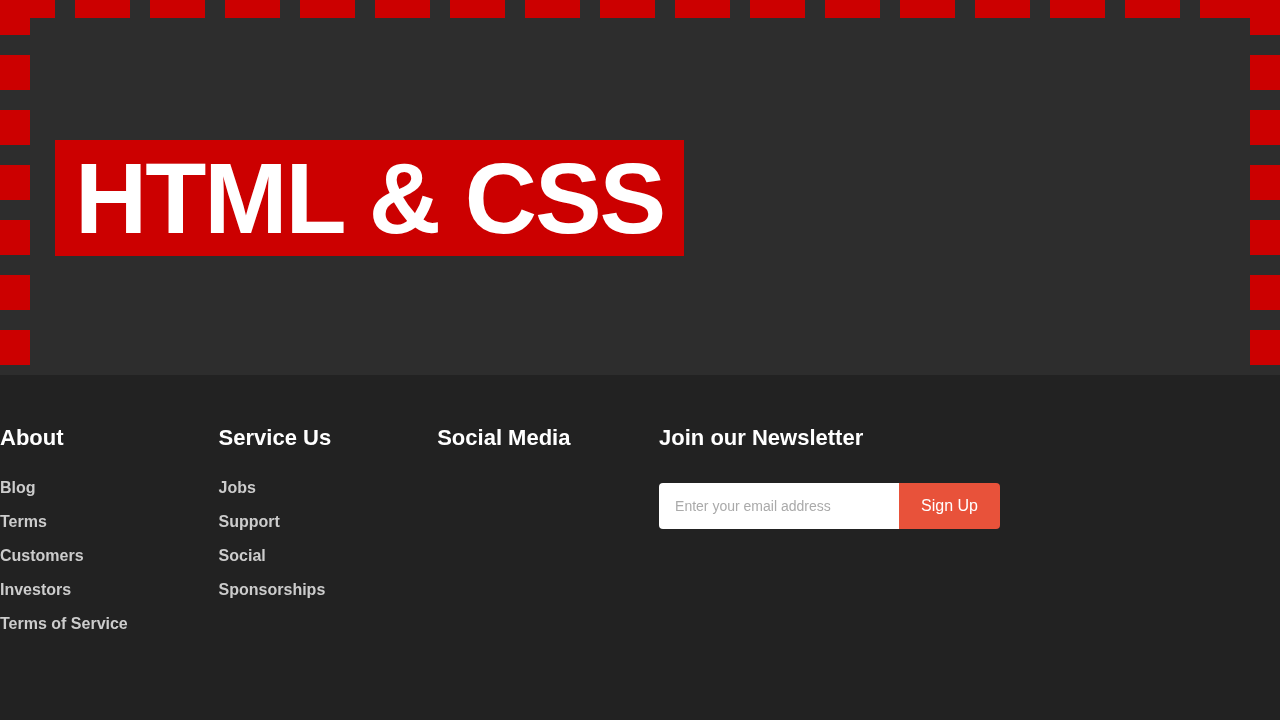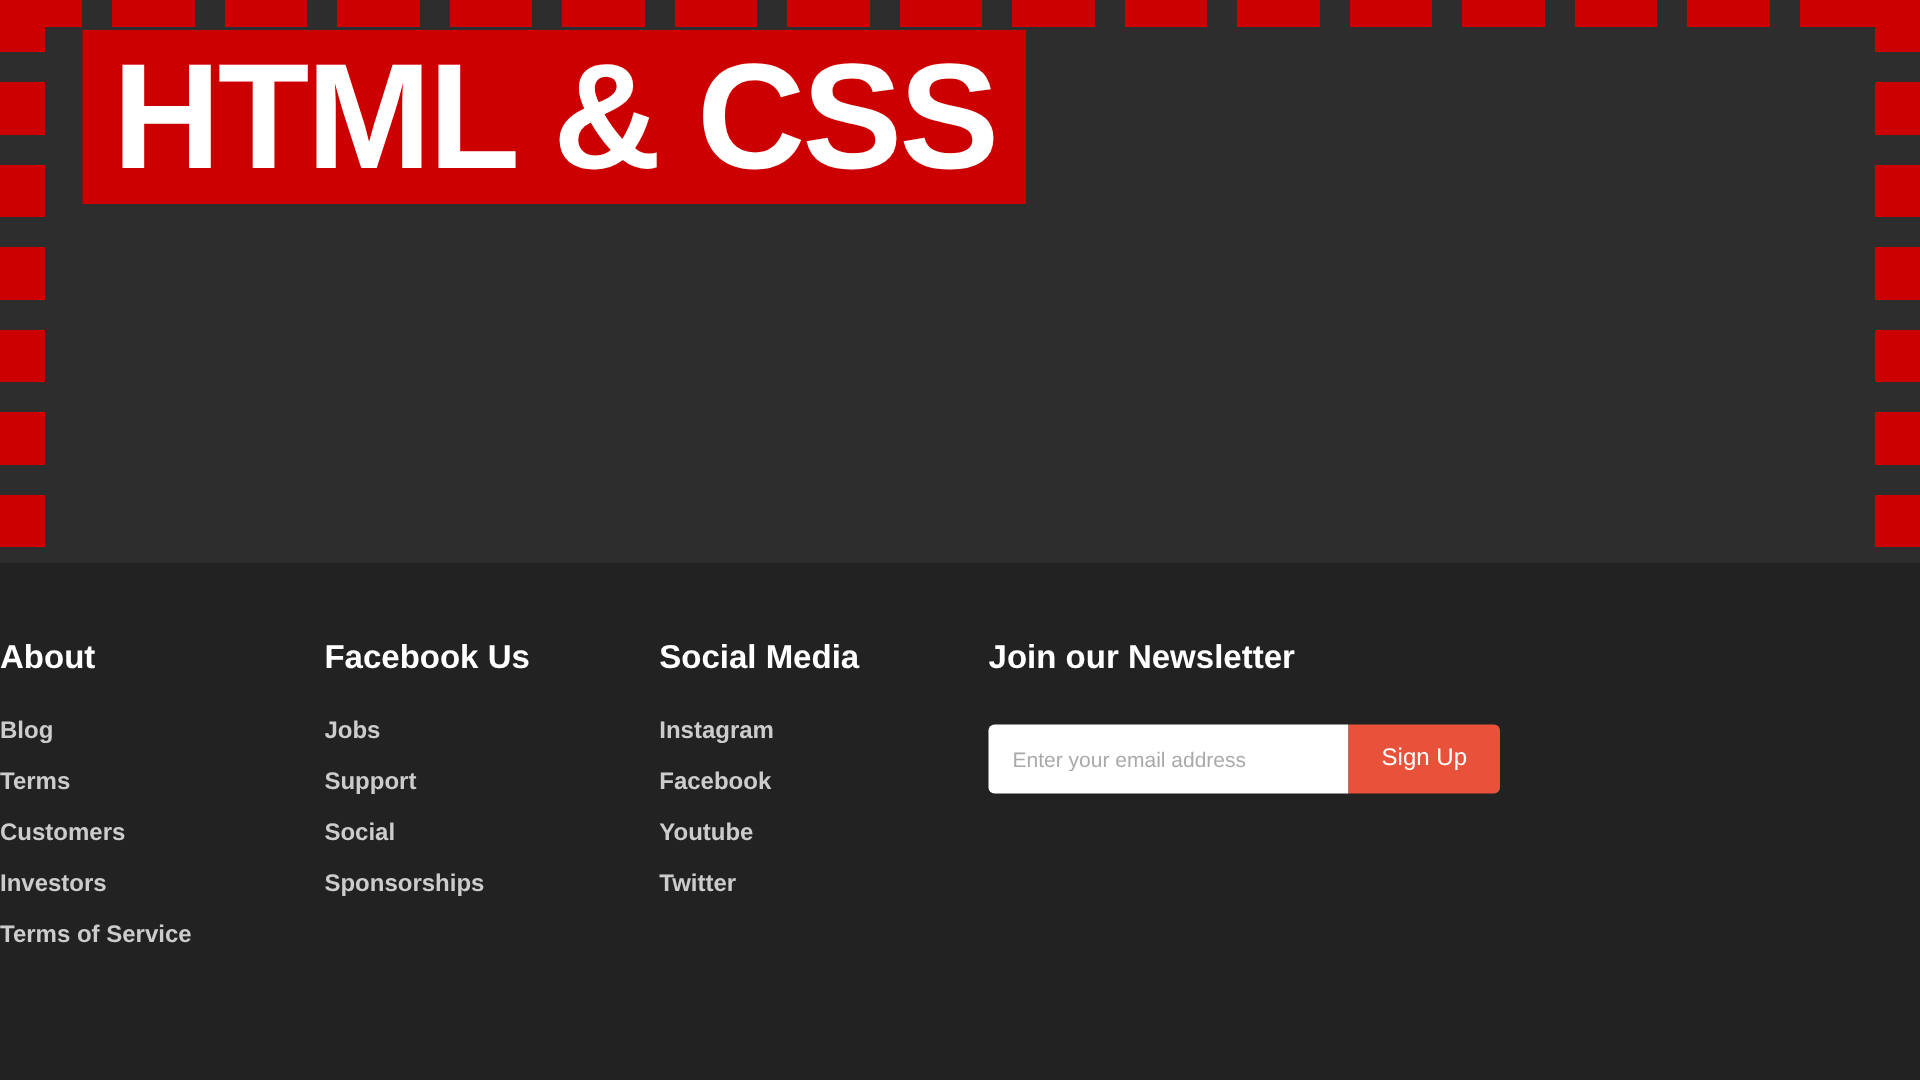--- a/index.html
+++ b/index.html
@@ -17,20 +17,21 @@
     }
 
     
     .hero {
       position: relative;
       width: 100%;
       height: 375px;
       background-color: #2d2d2d;
       overflow: hidden;
       display: flex;
+      align-items: center;
       padding-left: 55px;
     }
 
     
     .hero::before {
       content: '';
       position: absolute;
       left: 0;
       top: 0;
       bottom: 0;
@@ -208,37 +209,31 @@
       <ul>
         <li><a href="#">Blog</a></li>
         <li><a href="#">Terms</a></li>
         <li><a href="#">Customers</a></li>
         <li><a href="#">Investors</a></li>
         <li><a href="#">Terms of Service</a></li>
       </ul>
     </div>
 
     <div class="footer-col">
-      <div class="footer-col-heading">Facebook Us</div>
+      <div class="footer-col-heading">Service Us</div>
       <ul>
         <li><a href="#">Jobs</a></li>
         <li><a href="#">Support</a></li>
         <li><a href="#">Social</a></li>
         <li><a href="#">Sponsorships</a></li>
       </ul>
     </div>
 
     <div class="footer-col">
       <div class="footer-col-heading">Social Media</div>
-      <ul>
-        <li><a href="#">Instagram</a></li>
-        <li><a href="#">Facebook</a></li>
-        <li><a href="#">Youtube</a></li>
-        <li><a href="#">Twitter</a></li>
-      </ul>
     </div>
 
     <div class="footer-col footer-col-wide">
       <div class="footer-col-heading">Join our Newsletter</div>
       <div class="newsletter-form">
         <input class="newsletter-input" type="email" placeholder="Enter your email address" style="">
         <button class="newsletter-btn">Sign Up</button>
       </div>
     </div>
 

